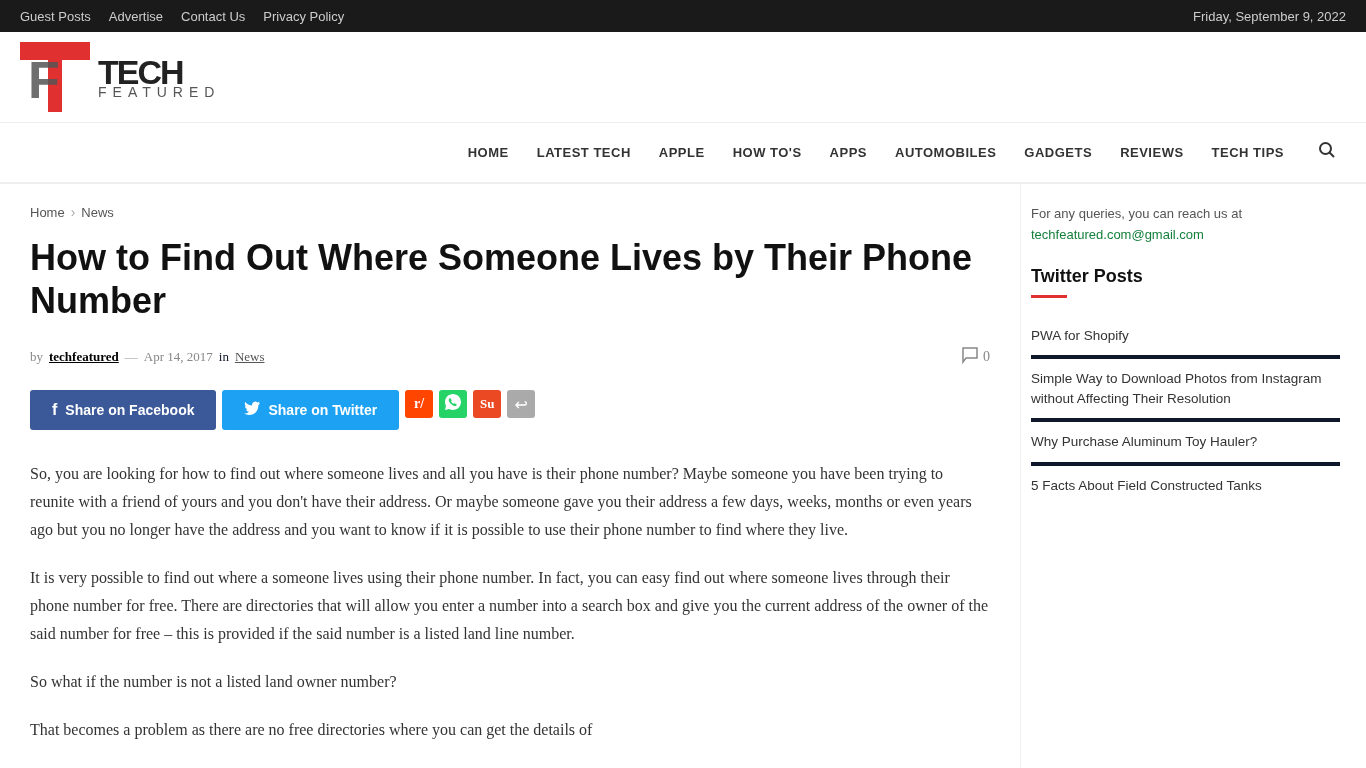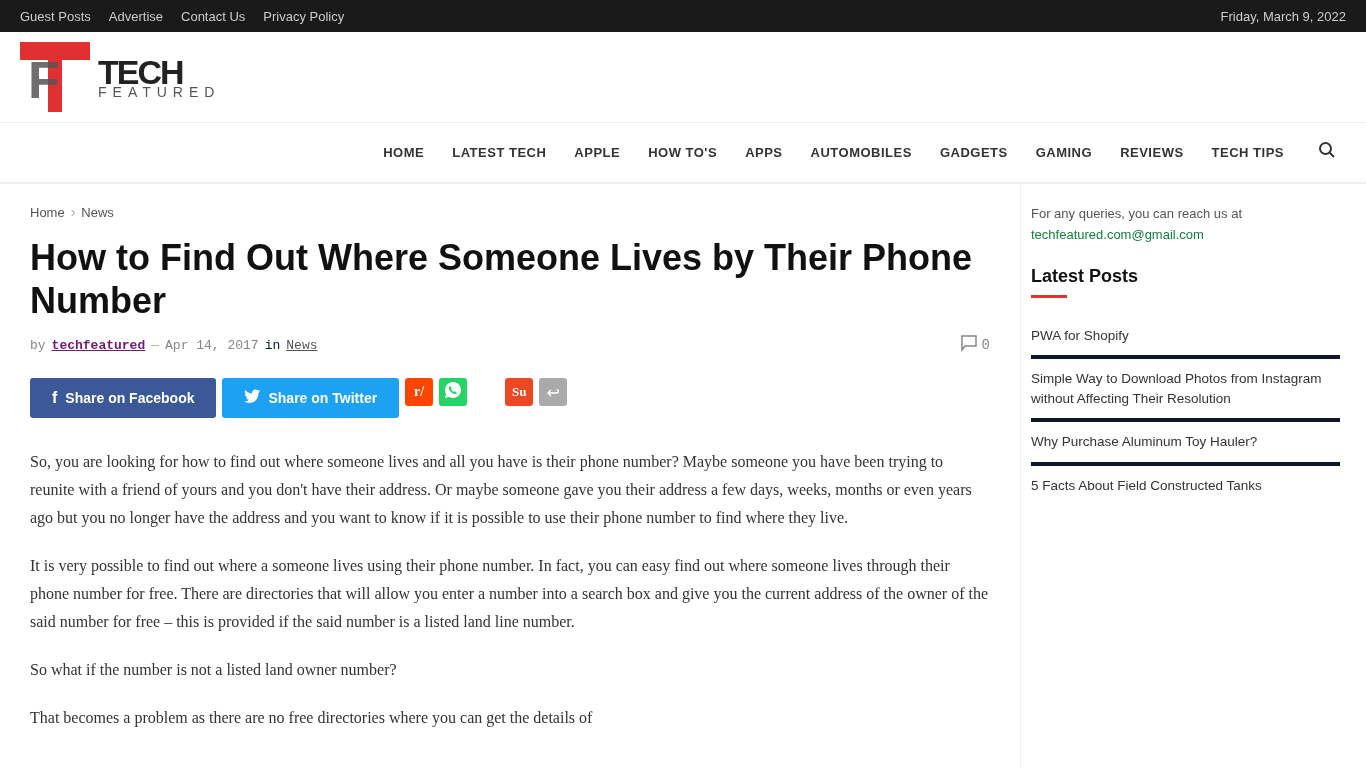--- a/index.html
+++ b/index.html
@@ -123,35 +123,35 @@
     .breadcrumb-sep { color: #aaa; font-size: 14px; }
     .breadcrumb-current { color: #555; }
 
     
     .article-title {
       font-family: Arial, sans-serif;
       font-size: 36px;
       font-weight: 900;
       color: #111;
       line-height: 1.2;
-      margin-bottom: 12px;
+      margin-bottom: 24px;
     }
 
     
     .article-meta {
-      font-family: Liberation Mono, monospace;
+      font-family: Liberation Serif, serif;
       font-size: 13px;
       color: #888;
       margin-bottom: 22px;
       display: flex;
       align-items: center;
       justify-content: space-between;
     }
     .meta-left { display: flex; align-items: center; gap: 6px; }
-    .meta-author { color: #701a75; font-weight: 600; }
+    .meta-author { color: #000000; font-weight: 600; }
     .meta-dash { color: #aaa; }
     .meta-date { color: #888; }
     .meta-in { color: #0f172a; }
     .meta-category { color: #555; }
     .meta-comments { display: flex; align-items: center; gap: 4px; color: #888; font-size: 14px; }
 
     
     .share-buttons {
       display: flex;
       gap: 6px;
@@ -180,21 +180,21 @@
       border-radius: 3px;
       display: flex;
       align-items: center;
       justify-content: center;
       color: #fff;
       font-size: 16px;
       cursor: pointer;
     }
     .share-icon-sm.reddit { background: #ff4500; }
     .share-icon-sm.whatsapp { background: #25d366; }
-    .share-icon-sm.stumble { background: #eb4924; margin-left: 32px; }
+    .share-icon-sm.stumble { background: #eb4924; }
     .share-icon-sm.share { background: #aaa; }
 
     
     .article-content p {
       font-family: Georgia, serif;
       font-size: 16px;
       line-height: 1.75;
       color: #333;
       margin-bottom: 20px;
     }
@@ -247,21 +247,21 @@
 </head>
 <body>
 
 <div class="top-bar">
   <div class="top-bar-left">
     <a href="#">Guest Posts</a>
     <a href="#">Advertise</a>
     <a href="#">Contact Us</a>
     <a href="#">Privacy Policy</a>
   </div>
-  <div class="top-bar-right">Friday, March 9, 2022</div>
+  <div class="top-bar-right">Friday, September 9, 2022</div>
 </div>
 
 <div class="header">
   <div class="logo-area">
 
     <div class="logo-icon">
       <svg width="70" height="70" viewBox="0 0 70 70">
 
         <polygon points="0,0 70,0 70,18 42,18 42,70 28,70 28,18 0,18" fill="#e03030"></polygon>
 
@@ -291,23 +291,20 @@
           <a href="#">HOW TO'S</a>
         </li>
       <li>
           <a href="#">APPS</a>
         </li>
       <li>
           <a href="#">AUTOMOBILES</a>
         </li>
       <li>
           <a href="#">GADGETS</a>
-        </li>
-      <li>
-          <a href="#">GAMING</a>
         </li>
       <li>
           <a href="#">REVIEWS</a>
         </li>
       <li>
           <a href="#">TECH TIPS</a>
         </li>
     </ul>
     <span class="nav-search">
       <svg width="18" height="18" viewBox="0 0 18 18" fill="none" stroke="#333" stroke-width="2">
@@ -388,21 +385,21 @@
     </div>
   </div>
 
   <aside class="sidebar">
     <div class="sidebar-contact">
       <span>For any queries, you can reach us at</span>
       <br>
       <a href="#">techfeatured.com@gmail.com</a>
     </div>
 
-    <div class="sidebar-section-title">Latest Posts</div>
+    <div class="sidebar-section-title">Twitter Posts</div>
     <div class="sidebar-title-underline"></div>
 
     <ul class="sidebar-posts">
       <li>
         <a href="#">PWA for Shopify</a>
       </li>
       <li>
         <a href="#">Simple Way to Download Photos from Instagram without Affecting Their Resolution</a>
       </li>
       <li>

